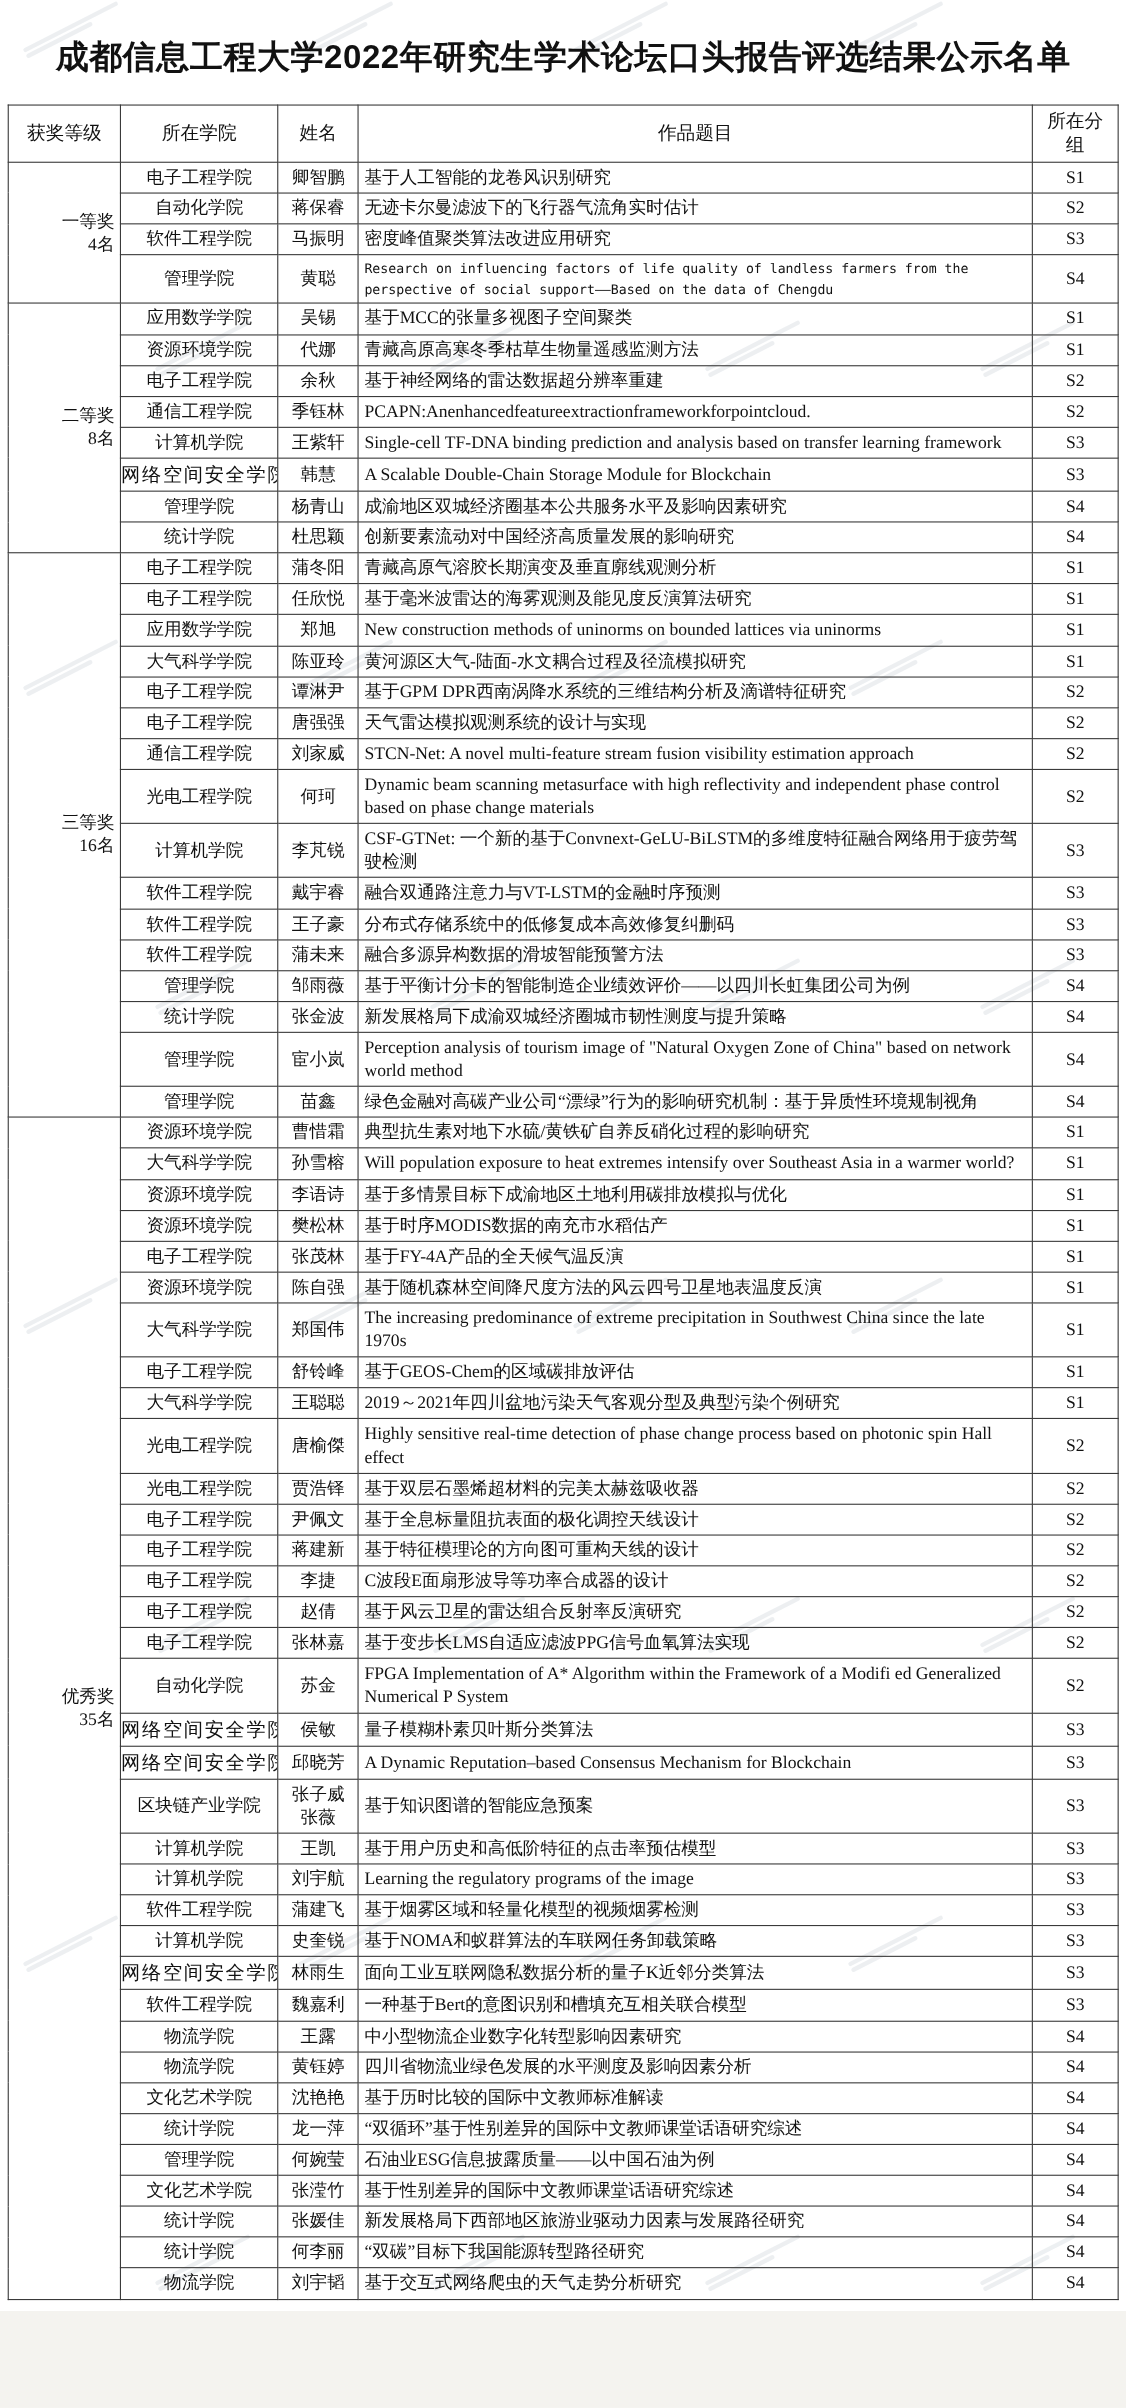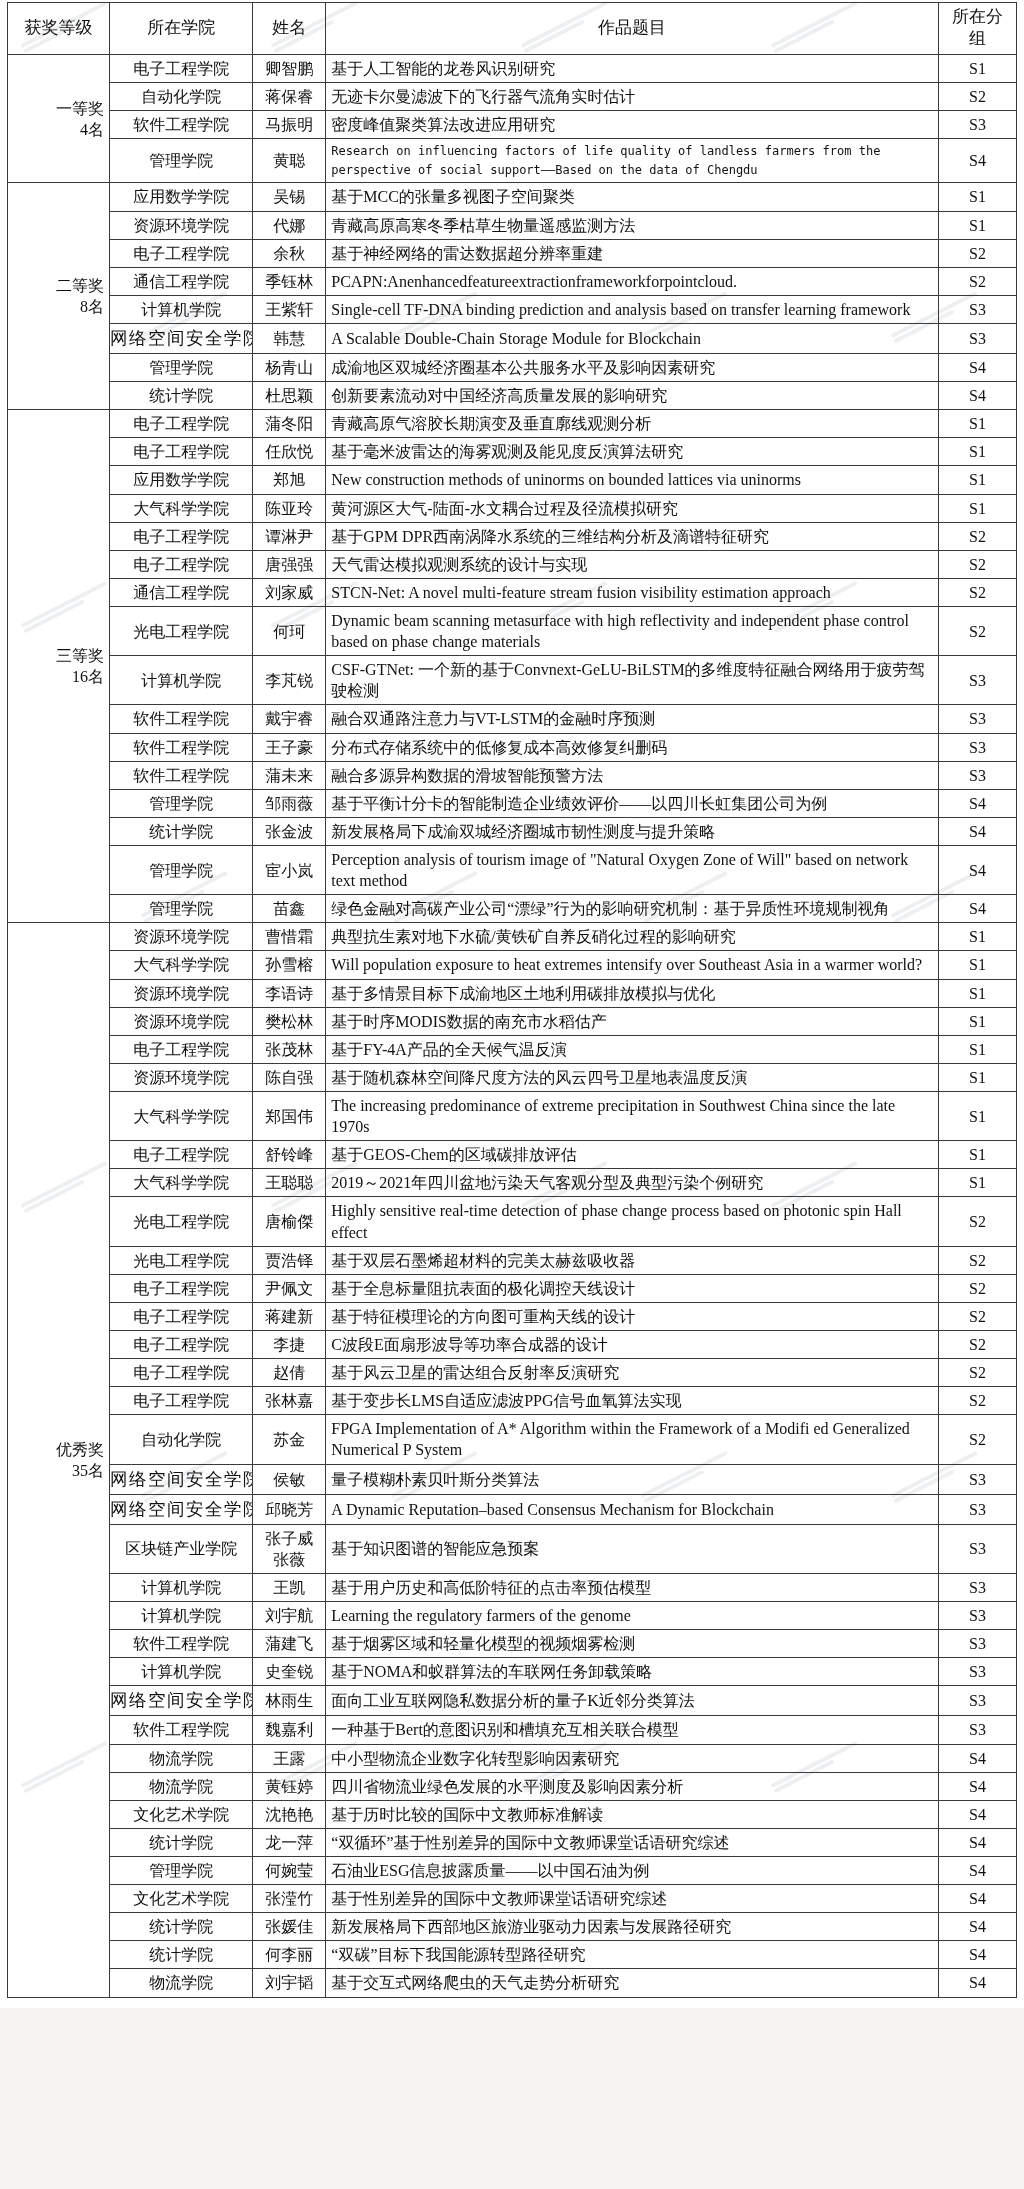--- a/index.html
+++ b/index.html
@@ -207,20 +207,21 @@
       </div>
       <div class="wm" style="left: 638.276px; top: 2050px;">
         <i></i>
         <i></i>
       </div>
       <div class="wm" style="left: 888.276px; top: 2050px;">
         <i></i>
         <i></i>
       </div>
     </div>
+  <h1 class="page-title">成都信息工程大学2022年研究生学术论坛口头报告评选结果公示名单</h1>
   <table class="results">
     <colgroup>
       <col style="width:102px">
       <col style="width:143px">
       <col style="width:73px">
       <col style="width:612px">
       <col style="width:78px">
     </colgroup>
     <thead>
       <tr id="header-row">
@@ -396,21 +397,21 @@
         </tr>
         <tr>
           <td class="college-cell">统计学院</td>
           <td class="name-cell">张金波</td>
           <td class="title-cell">新发展格局下成渝双城经济圈城市韧性测度与提升策略</td>
           <td class="group-cell">S4</td>
         </tr>
         <tr>
           <td class="college-cell">管理学院</td>
           <td class="name-cell">宦小岚</td>
-          <td class="title-cell">Perception analysis of tourism image of "Natural Oxygen Zone of Will" based on network text method</td>
+          <td class="title-cell">Perception analysis of tourism image of "Natural Oxygen Zone of China" based on network world method</td>
           <td class="group-cell">S4</td>
         </tr>
         <tr>
           <td class="college-cell">管理学院</td>
           <td class="name-cell">苗鑫</td>
           <td class="title-cell">绿色金融对高碳产业公司“漂绿”行为的影响研究机制：基于异质性环境规制视角</td>
           <td class="group-cell">S4</td>
         </tr>
         <tr>
           <td class="level-cell" rowspan="35">
@@ -539,21 +540,21 @@
         </tr>
         <tr>
           <td class="college-cell">计算机学院</td>
           <td class="name-cell">王凯</td>
           <td class="title-cell">基于用户历史和高低阶特征的点击率预估模型</td>
           <td class="group-cell">S3</td>
         </tr>
         <tr>
           <td class="college-cell">计算机学院</td>
           <td class="name-cell">刘宇航</td>
-          <td class="title-cell">Learning the regulatory farmers of the genome</td>
+          <td class="title-cell">Learning the regulatory programs of the image</td>
           <td class="group-cell">S3</td>
         </tr>
         <tr>
           <td class="college-cell">软件工程学院</td>
           <td class="name-cell">蒲建飞</td>
           <td class="title-cell">基于烟雾区域和轻量化模型的视频烟雾检测</td>
           <td class="group-cell">S3</td>
         </tr>
         <tr>
           <td class="college-cell">计算机学院</td>

